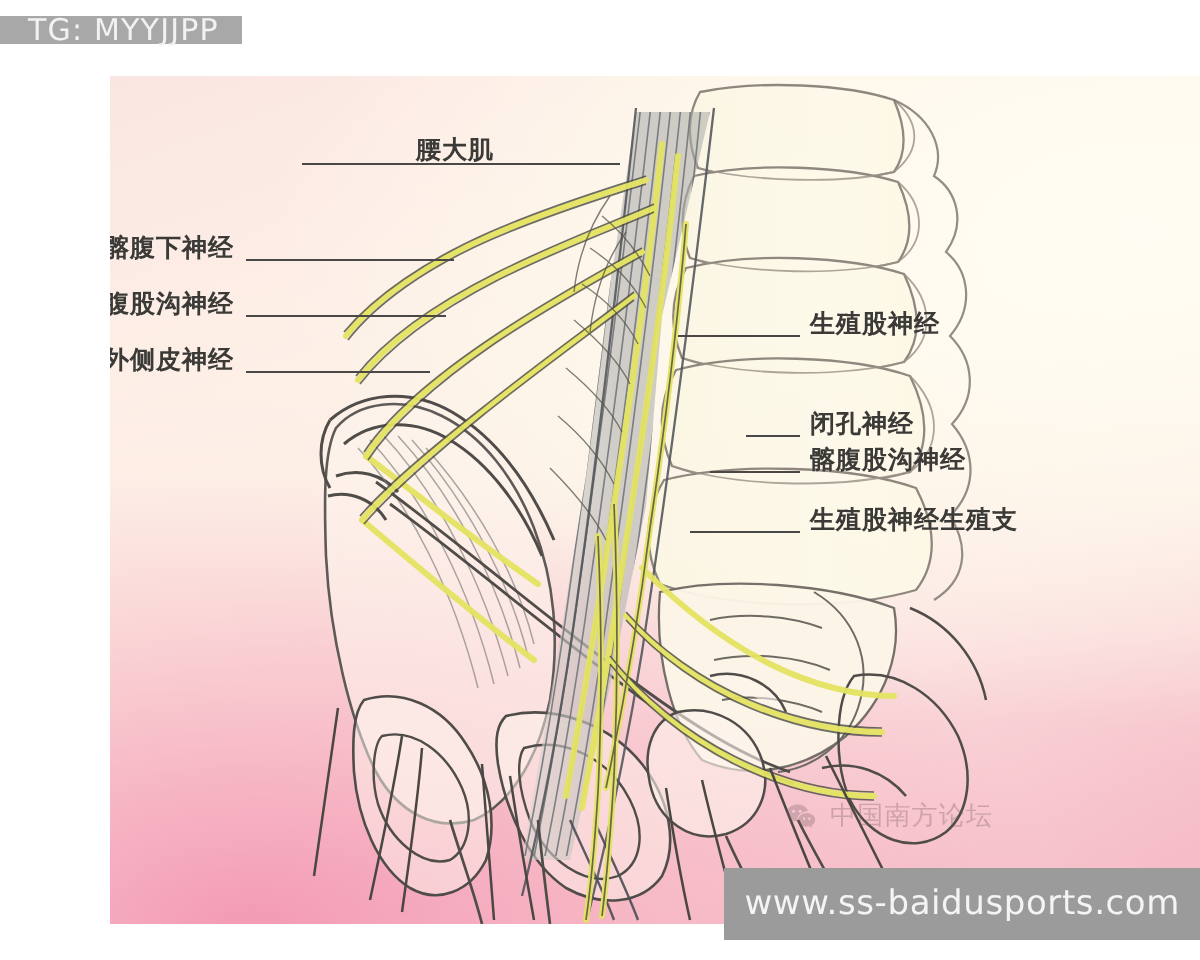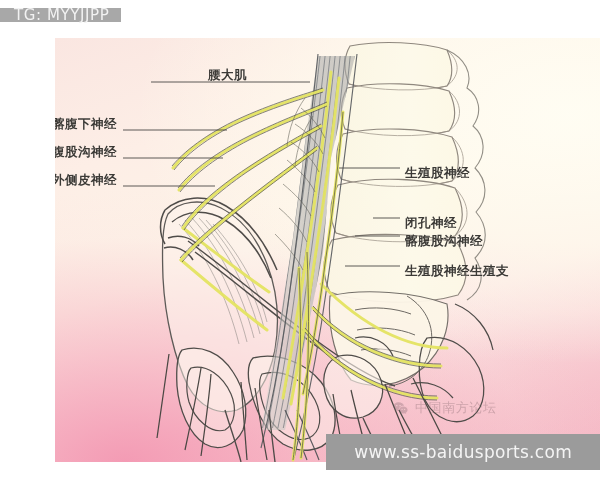--- a/index.html
+++ b/index.html
@@ -42,21 +42,21 @@
     position: absolute;
     font-family: "DejaVu Sans", "Liberation Sans", sans-serif;
     font-size: 12.5px;
     font-weight: 700;
     color: #3c3a36;
     letter-spacing: 0.5px;
     white-space: nowrap;
     line-height: 1.1;
     text-shadow: 0 0 1px rgba(255,255,255,0.45);
   }
-  .anno.right { text-align: left; margin-top: 11px; }
+  .anno.right { text-align: left; }
   .anno.left  { text-align: right; }
 
   
   #tg-watermark {
     position: absolute;
     left: 0;
     top: 8px;
     height: 14px;
     padding: 0 12px 0 14px;
     display: flex;
@@ -65,21 +65,21 @@
     color: #f2f2f2;
     font-size: 15px;
     letter-spacing: 0.6px;
     font-family: "DejaVu Sans", "Liberation Sans", sans-serif;
   }
   #site-watermark {
     position: absolute;
     right: 0;
     bottom: 10px;
     height: 36px;
-    padding: 0 28px;
+    padding: 0 10px;
     display: flex;
     align-items: center;
     background: #9b9b9b;
     color: #f4f4f4;
     font-size: 17px;
     letter-spacing: 0.3px;
     font-family: "DejaVu Sans", "Liberation Sans", sans-serif;
   }
   #wechat-watermark {
     position: absolute;

